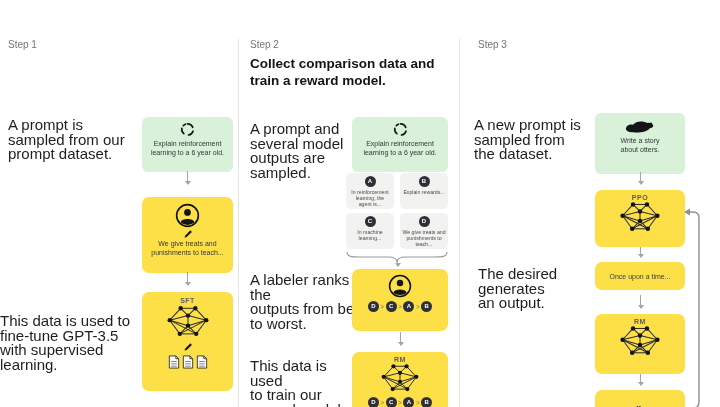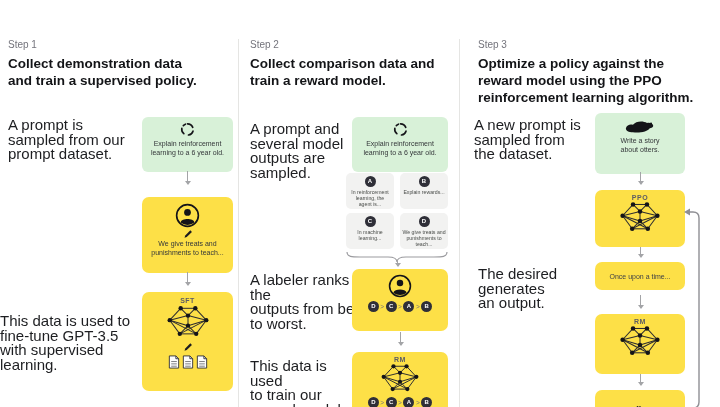--- a/index.html
+++ b/index.html
@@ -37,22 +37,20 @@
 
 <div class="canvas">
 
   <div class="vdiv" style="left:238px"></div>
   <div class="vdiv" style="left:459px"></div>
   <div class="hseg" style="left:10px;width:228px"></div>
   <div class="hseg" style="left:248px;width:203px"></div>
   <div class="hseg" style="left:468px;width:240px"></div>
 
   <div class="step-label" style="left:8px;top:5px">Step 1</div>
-  <div class="heading" style="left:8px;top:21px;width:230px">Collect demonstration data
-and train a supervised policy.</div>
 
   <div class="ann" style="left:8px;top:84px;width:132px">A prompt is
 sampled from our
 prompt dataset.</div>
   <div class="ann" style="left:0;top:280px;width:136px">This data is used to
 fine-tune GPT-3.5
 with supervised
 learning.</div>
 
   <div class="box gbox" style="left:142px;top:83px;width:91px;height:50px;padding-top:5px">
@@ -288,23 +286,20 @@
       <span class="sep">&gt;</span>
       <span class="badge">C</span>
       <span class="sep">&gt;</span>
       <span class="badge">A</span>
       <span class="sep">&gt;</span>
       <span class="badge">B</span>
     </div>
   </div>
 
   <div class="step-label" style="left:478px;top:5px">Step 3</div>
-  <div class="heading" style="left:478px;top:21px;width:234px">Optimize a policy against the
-reward model using the PPO
-reinforcement learning algorithm.</div>
 
   <div class="ann" style="left:474px;top:84px;width:118px">A new prompt is
 sampled from
 the dataset.</div>
   <div class="ann" style="left:478px;top:233px;width:132px">The desired generates
 an output.</div>
 
   <div class="box gbox" style="left:595px;top:79px;width:90px;height:54px;padding-top:7px">
     <span>
       <svg width="30" height="14" viewBox="0 0 34 15">

